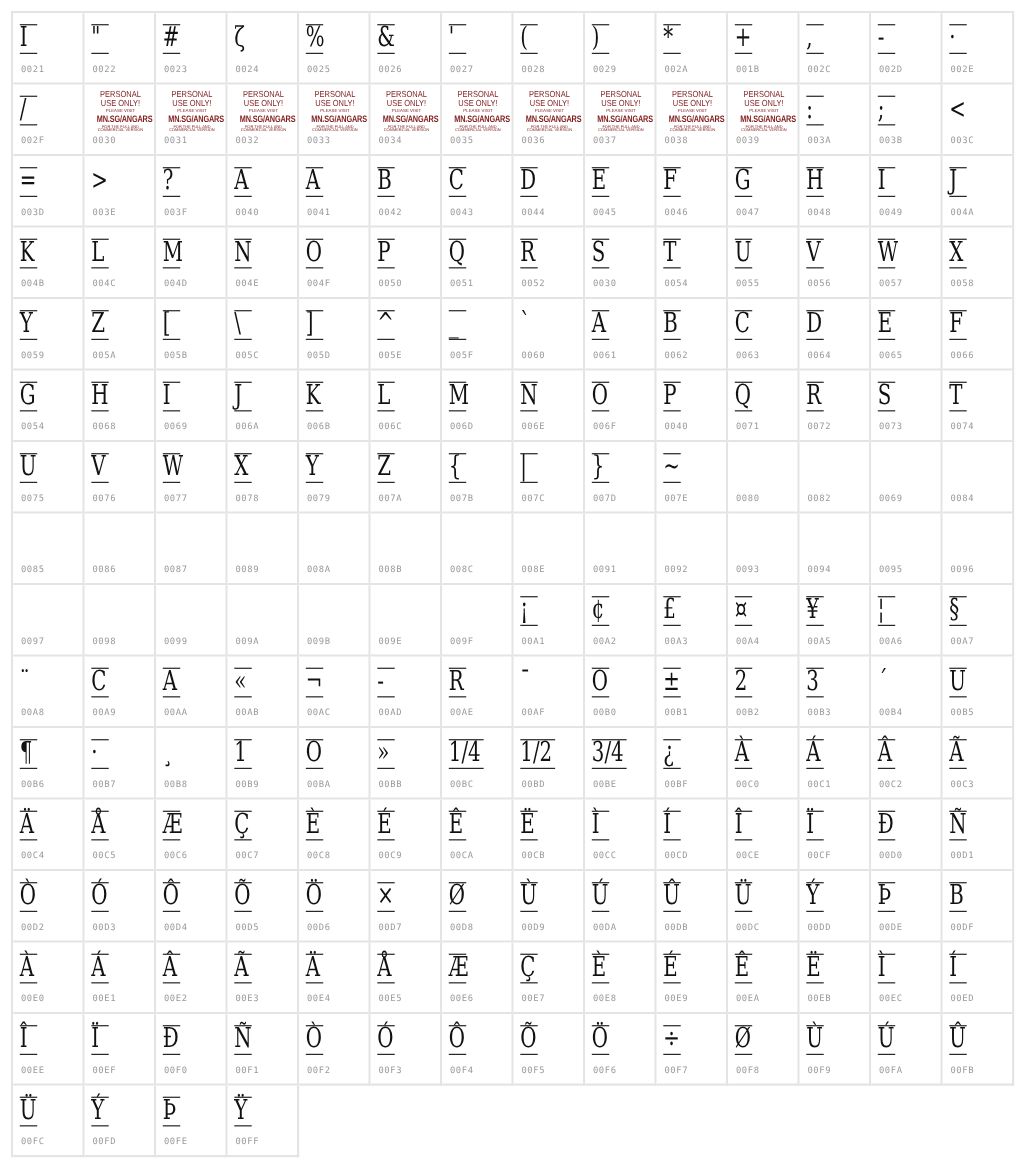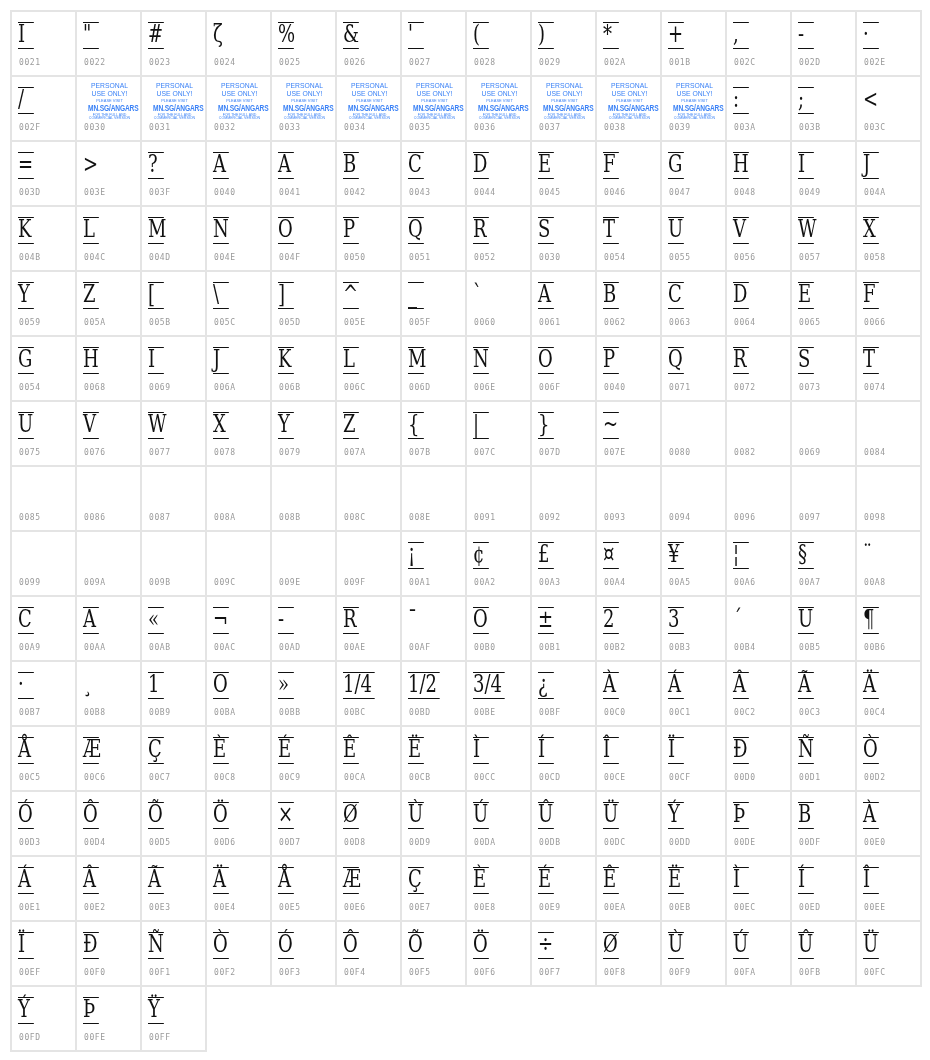--- a/index.html
+++ b/index.html
@@ -42,21 +42,21 @@
   .code {
     position: absolute; left: 7px; top: 46px;
     font-family: "DejaVu Sans Mono", monospace;
     font-size: 8px; letter-spacing: 0.6px;
     color: #9a9a9a;
   }
   .pu {
     position: absolute; left: 5px; top: 5px; width: 55px;
     text-align: center;
     font-family: "Liberation Sans", sans-serif;
-    color: #3b82f6; line-height: 1;
+    color: #7f1d1d; line-height: 1;
   }
   .pu .l1 { font-size: 8px; transform: scaleX(0.85); display: block; }
   .pu .l2 { font-size: 8px; transform: scaleX(0.85); display: block; }
   .pu .l3 { font-size: 4px; display: block; margin: 1px 0; }
   .pu .l4 { font-size: 8.5px; font-weight: bold; display: block; transform: scaleX(0.78); letter-spacing: -0.2px; }
   .pu .l5 { font-size: 3.6px; display: block; margin-top: 1px; }
   .pu .l6 { font-size: 3.6px; display: block; }
 </style>
 </head>
 <body>
@@ -531,20 +531,24 @@
     <div class="cell">
     <div class="glyph"></div>
     <div class="code">0086</div>
   </div>
     <div class="cell">
     <div class="glyph"></div>
     <div class="code">0087</div>
   </div>
     <div class="cell">
     <div class="glyph"></div>
+    <div class="code">0089</div>
+  </div>
+    <div class="cell">
+    <div class="glyph"></div>
     <div class="code">008A</div>
   </div>
     <div class="cell">
     <div class="glyph"></div>
     <div class="code">008B</div>
   </div>
     <div class="cell">
     <div class="glyph"></div>
     <div class="code">008C</div>
   </div>
@@ -563,20 +567,24 @@
     <div class="cell">
     <div class="glyph"></div>
     <div class="code">0093</div>
   </div>
     <div class="cell">
     <div class="glyph"></div>
     <div class="code">0094</div>
   </div>
     <div class="cell">
     <div class="glyph"></div>
+    <div class="code">0095</div>
+  </div>
+    <div class="cell">
+    <div class="glyph"></div>
     <div class="code">0096</div>
   </div>
     <div class="cell">
     <div class="glyph"></div>
     <div class="code">0097</div>
   </div>
     <div class="cell">
     <div class="glyph"></div>
     <div class="code">0098</div>
   </div>
@@ -584,24 +592,20 @@
     <div class="glyph"></div>
     <div class="code">0099</div>
   </div>
     <div class="cell">
     <div class="glyph"></div>
     <div class="code">009A</div>
   </div>
     <div class="cell">
     <div class="glyph"></div>
     <div class="code">009B</div>
-  </div>
-    <div class="cell">
-    <div class="glyph"></div>
-    <div class="code">009C</div>
   </div>
     <div class="cell">
     <div class="glyph"></div>
     <div class="code">009E</div>
   </div>
     <div class="cell">
     <div class="glyph"></div>
     <div class="code">009F</div>
   </div>
     <div class="cell">

